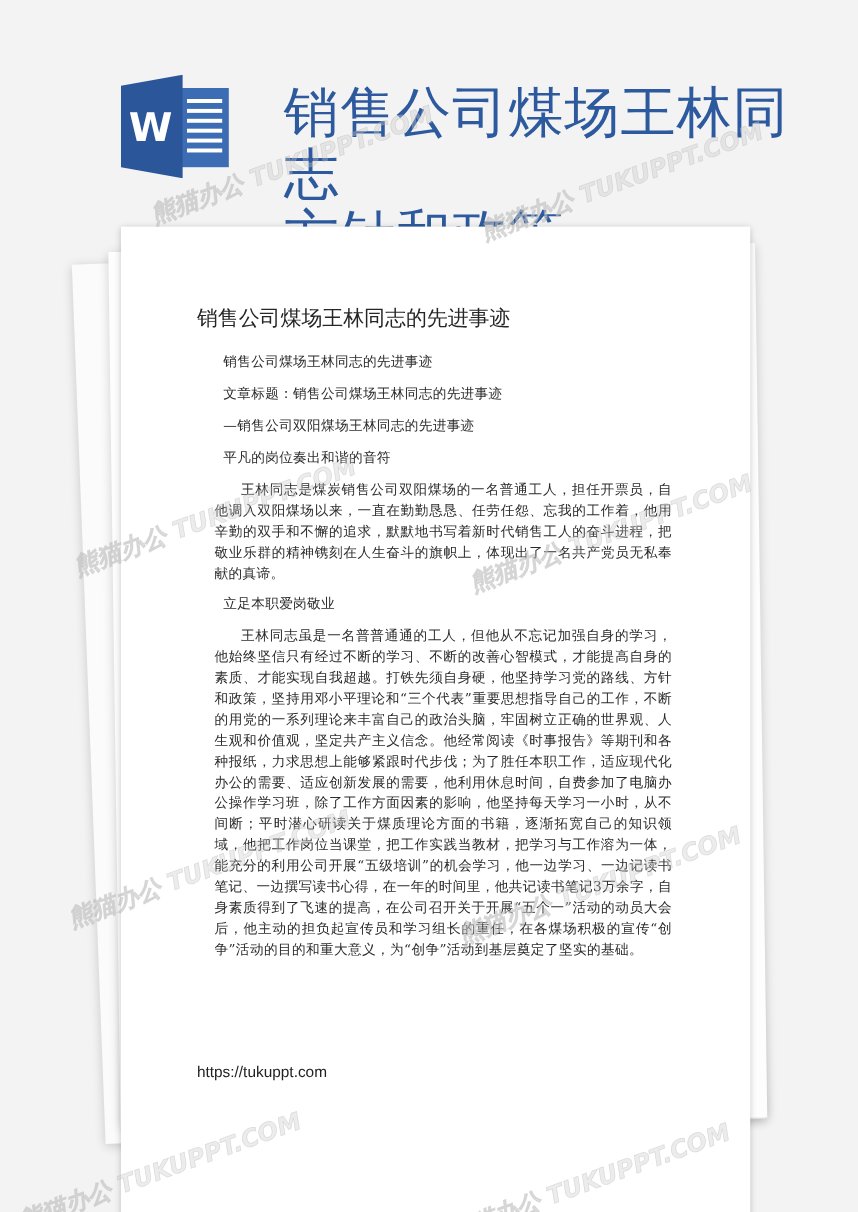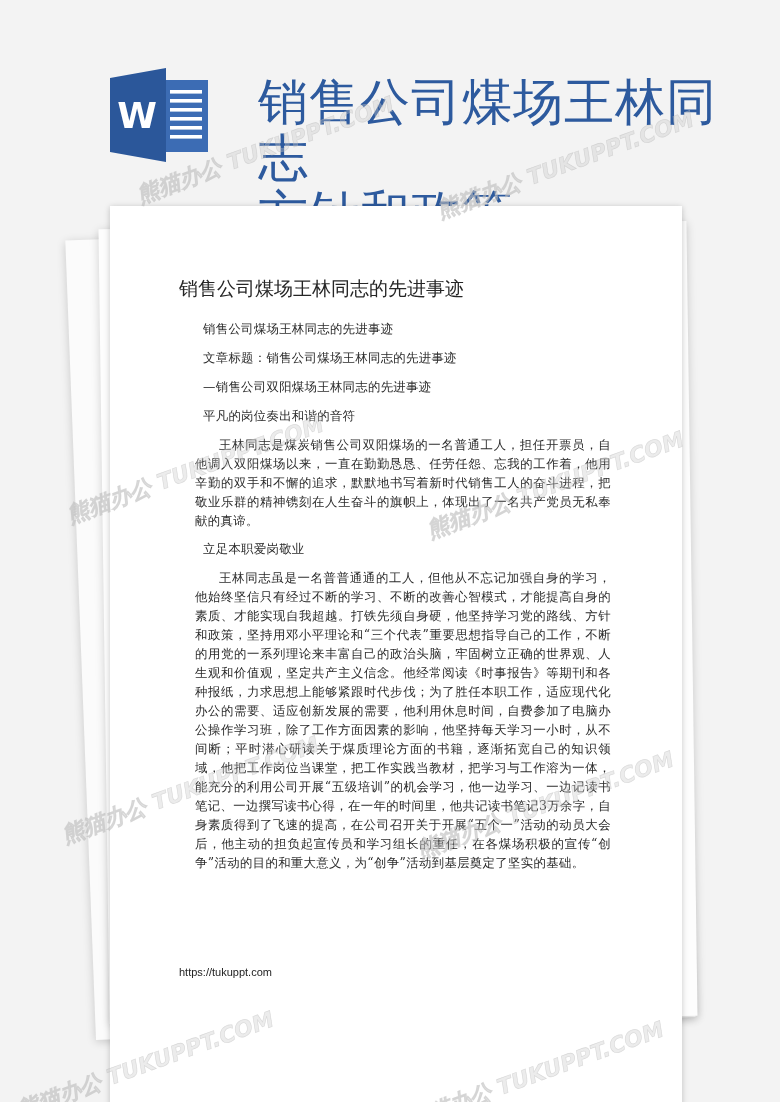--- a/index.html
+++ b/index.html
@@ -44,21 +44,21 @@
     .doc-body {
       position: absolute; left: 0; top: 113px; width: 432px;
       font-family: "DejaVu Serif", "Liberation Serif", serif;
       font-size: 12.4px; line-height: 19px; color: #2b2b2b;
     }
     .meta-line { margin: 0 0 10px 24px; white-space: nowrap; letter-spacing: 0.3px; }
     .section-head { margin: 5px 0 10px 24px; letter-spacing: 0.3px; }
     .para { margin: 0 0 9px 16px; text-indent: 24px; text-align: justify; letter-spacing: 0.35px; }
     .footer-url {
       position: absolute; left: 69px; top: 760px;
-      font-family: "Liberation Sans", sans-serif; font-size: 11px; color: #222;
+      font-family: "Liberation Sans", sans-serif; font-size: 14px; color: #222;
     }
     
     .wm {
       position: absolute; white-space: nowrap; pointer-events: none;
       font-family: "DejaVu Sans", sans-serif; font-weight: bold; font-style: italic;
       font-size: 22px; color: rgba(200,200,200,0.35);
       transform: rotate(-20deg);
       -webkit-text-stroke: 0.6px rgba(185,185,185,0.45);
     }
   </style>

